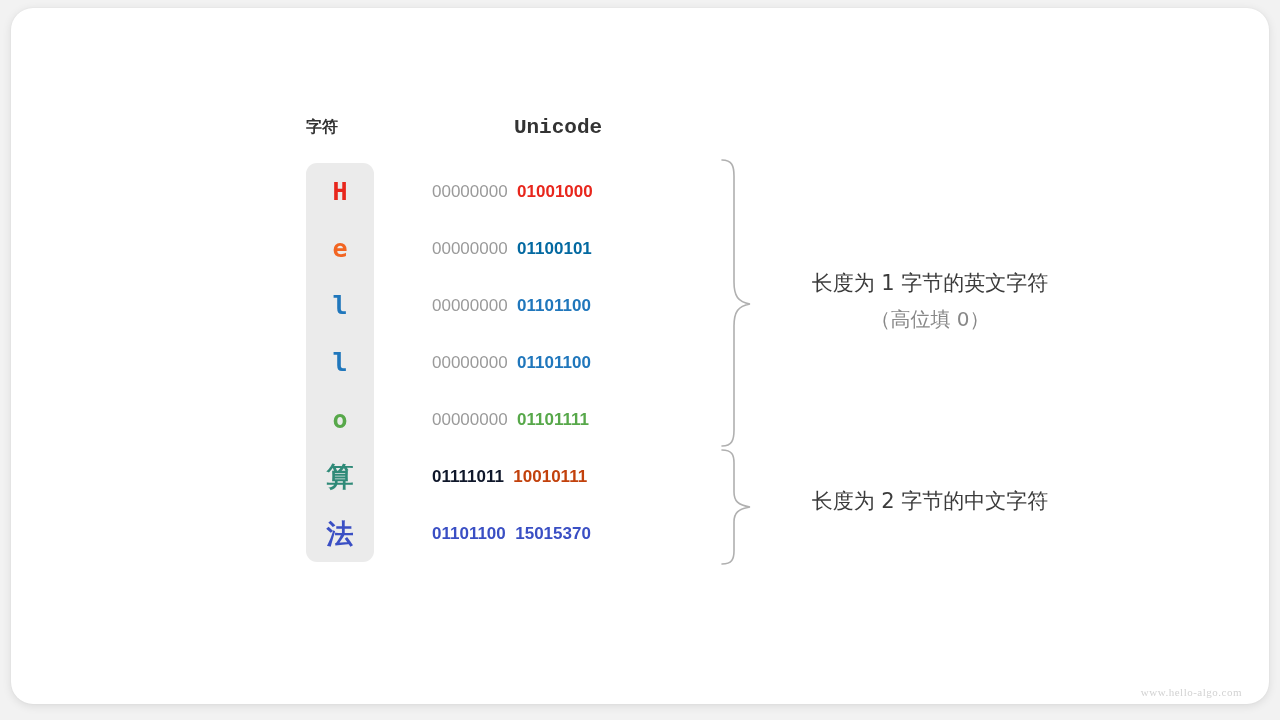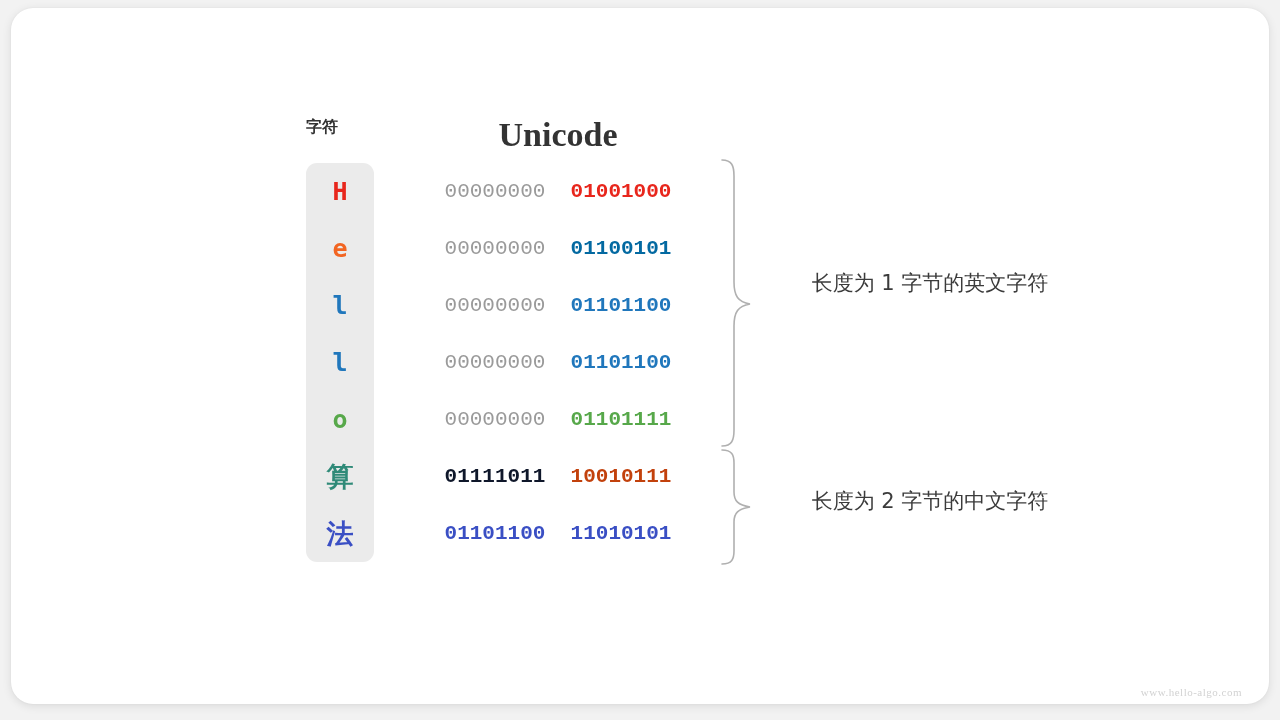--- a/index.html
+++ b/index.html
@@ -28,23 +28,23 @@
     width: 1258px;
     height: 696px;
     background: #ffffff;
     border-radius: 22px;
     box-shadow: 0 2px 10px rgba(0,0,0,0.10), 0 0 2px rgba(0,0,0,0.05);
   }
 
   
   .col-header {
     position: absolute;
-    font-family: Liberation Serif, serif;
-    font-weight: bold;
-    font-size: 34px;
+    font-family: Liberation Mono, monospace;
+    font-weight: bold;
+    font-size: 21px;
     color: #333333;
     white-space: nowrap;
   }
   #header-char {
     left: 306px;
     top: 117px;
     width: 68px;
     font-family: "DejaVu Sans", "Liberation Sans", sans-serif;
     font-size: 16px;
   }
@@ -82,25 +82,24 @@
     font-size: 27px;
   }
 
   
   .bin-row {
     position: absolute;
     left: 432px;
     width: 252px;
     height: 57px;
     line-height: 57px;
-    font-family: Liberation Mono, monospace;
-    font-size: 21px;
+    font-family: Liberation Sans, sans-serif;
+    font-size: 17px;
     white-space: pre;
     letter-spacing: 0px;
-    text-align: center;
   }
   .bin-high {
     color: #9a9a9a;
     font-weight: normal;
   }
   .bin-high.bold {
     font-weight: bold;
   }
   .bin-low {
     font-weight: bold;
@@ -160,21 +159,21 @@
       <div class="bin-row" style="top: 220px;"><span class="bin-high">00000000</span><span>  </span><span class="bin-low" style="color: #0369a1;">01100101</span></div>
       <div class="char-cell" style="top: 277px; color: rgb(32, 119, 188);">l</div>
       <div class="bin-row" style="top: 277px;"><span class="bin-high">00000000</span><span>  </span><span class="bin-low" style="color: rgb(32, 119, 188);">01101100</span></div>
       <div class="char-cell" style="top: 334px; color: rgb(32, 119, 188);">l</div>
       <div class="bin-row" style="top: 334px;"><span class="bin-high">00000000</span><span>  </span><span class="bin-low" style="color: rgb(32, 119, 188);">01101100</span></div>
       <div class="char-cell" style="top: 391px; color: rgb(87, 168, 74);">o</div>
       <div class="bin-row" style="top: 391px;"><span class="bin-high">00000000</span><span>  </span><span class="bin-low" style="color: rgb(87, 168, 74);">01101111</span></div>
       <div class="char-cell cjk" style="top: 448px; color: rgb(47, 138, 120);">算</div>
       <div class="bin-row" style="top: 448px;"><span class="bin-high bold" style="color: #0f172a;">01111011</span><span>  </span><span class="bin-low" style="color: #c2410c;">10010111</span></div>
       <div class="char-cell cjk" style="top: 505px; color: rgb(58, 79, 196);">法</div>
-      <div class="bin-row" style="top: 505px;"><span class="bin-high bold" style="color: rgb(58, 79, 196);">01101100</span><span>  </span><span class="bin-low" style="color: rgb(58, 79, 196);">11010101</span></div>
+      <div class="bin-row" style="top: 505px;"><span class="bin-high bold" style="color: rgb(58, 79, 196);">01101100</span><span>  </span><span class="bin-low" style="color: rgb(58, 79, 196);">15015370</span></div>
     </div>
 
   <svg class="brace" id="brace-1" width="40" height="290" style="left:718px; top:158px;" viewBox="0 0 40 290" xmlns="http://www.w3.org/2000/svg">
     <path d="M 4 2
              C 14 2, 16 8, 16 18
              L 16 124
              C 16 138, 20 144, 32 146
              C 20 148, 16 154, 16 168
              L 16 272
              C 16 282, 14 288, 4 288" fill="none" stroke="#b0b0b0" stroke-width="1.6" stroke-linecap="round"></path>
@@ -185,20 +184,21 @@
              C 14 2, 16 7, 16 15
              L 16 44
              C 16 53, 20 57, 32 59
              C 20 61, 16 65, 16 74
              L 16 103
              C 16 111, 14 116, 4 116" fill="none" stroke="#b0b0b0" stroke-width="1.6" stroke-linecap="round"></path>
   </svg>
 
   <div class="annot" id="annot-1">
     <span>长度为 1 字节的英文字符</span>
+    <span class="sub">（高位填 0）</span>
   </div>
   <div class="annot" id="annot-2">
     <span>长度为 2 字节的中文字符</span>
   </div>
 
   <div class="watermark">www.hello-algo.com</div>
 
 </div>
 
 </body></html>

